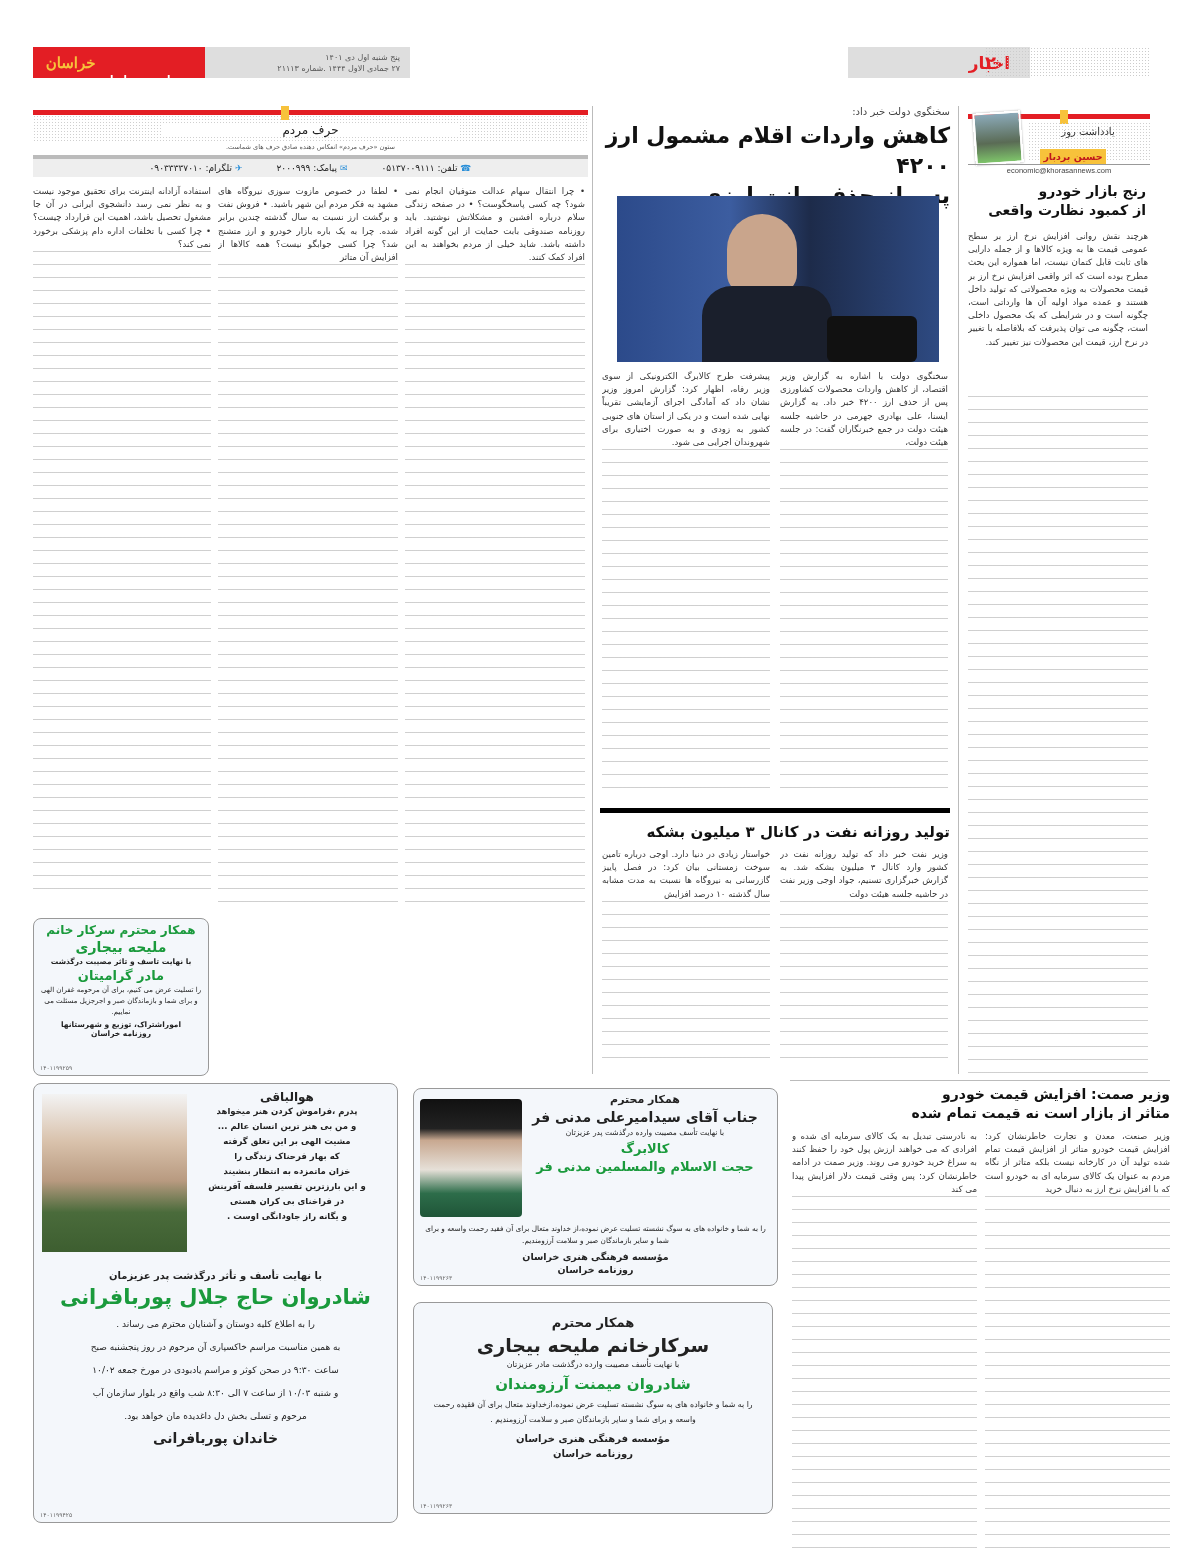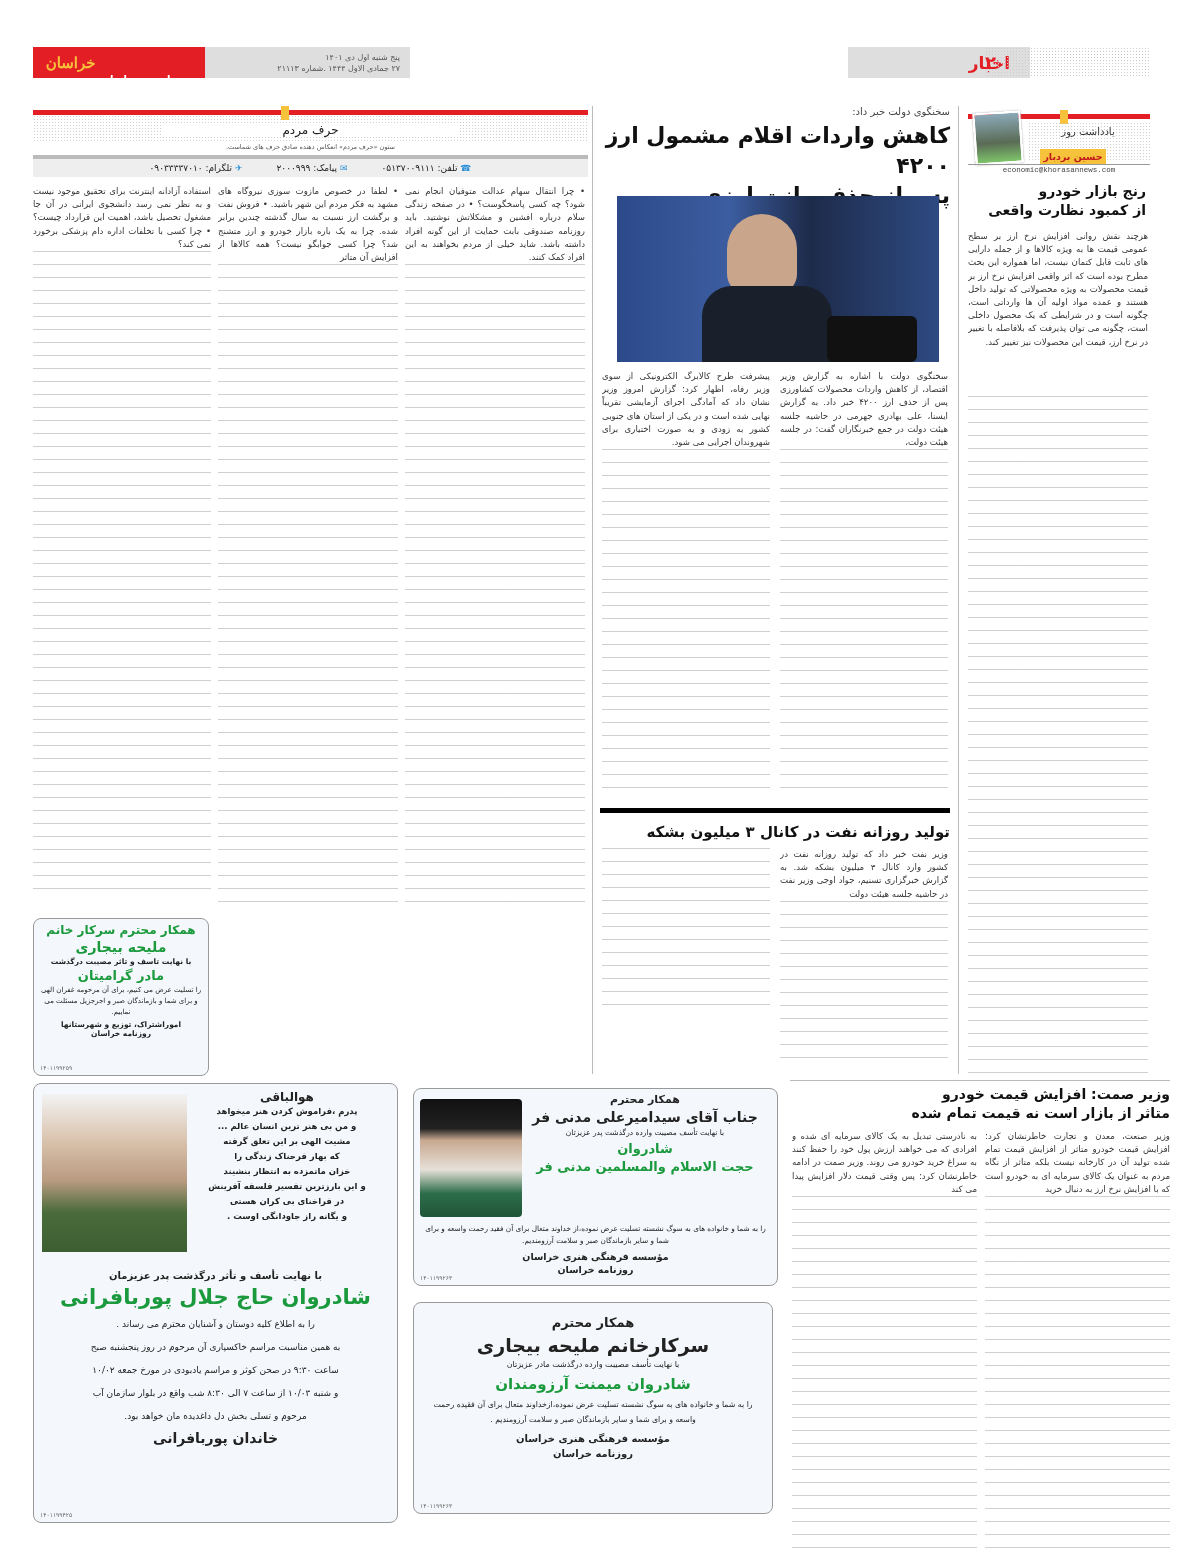--- a/index.html
+++ b/index.html
@@ -46,21 +46,21 @@
 </div>
 
 <div class="abs" style="left:968px; top:106px; width:182px; height:968px;">
   <div class="redbar" style="position:absolute; top:8px; left:0; right:0;"></div>
   <div style="position:absolute; top:4px; left:92px; width:8px; height:14px; background:#f7c23b;"></div>
   <div class="photo" style="position:absolute; top:6px; left:6px; width:48px; height:52px; background: linear-gradient(180deg,#8ba9b8,#5a6b55 60%,#7ec46a); transform: rotate(-4deg); border:2px solid #fff; box-shadow:0 0 2px #999;"></div>
   <div class="dotted" style="position:absolute; top:16px; left:60px; right:0; height:40px;"></div>
   <div style="position:absolute; top:20px; left:60px; right:2px; text-align:center; font-size:10px; color:#333;">یادداشت روز</div>
   <div style="position:absolute; top:43px; left:72px; width:66px; height:15px; background:#f7c23b; color:#c0161b; font-size:9.5px; font-weight:bold; text-align:center; line-height:15px;">حسین بردبار</div>
   <div style="position:absolute; top:58px; left:0; right:0; height:1px; background:#999;"></div>
-  <div style="position:absolute; top:60px; left:0; right:0; font-family:Liberation Mono, monospace; font-size:7.5px; color:#444; direction:ltr; text-align:center;">economic@khorasannews.com</div>
+  <div style="position:absolute; top:60px; left:0; right:0; font-family:Liberation Sans, sans-serif; font-size:7.5px; color:#444; direction:ltr; text-align:center;">economic@khorasannews.com</div>
   <h2 class="mid" style="position:absolute; top:76px; left:0; right:4px; text-align:right;">
     <span>رنج بازار خودرو</span><br>
     <span>از کمبود نظارت واقعی</span>
   </h2>
   <div class="txt" style="position:absolute; top:124px; left:0; right:2px; height:160px; overflow:hidden;">هرچند نقش روانی افزایش نرخ ارز بر سطح عمومی قیمت ها به ویژه کالاها و از جمله دارایی های ثابت قابل کتمان نیست، اما همواره این بحث مطرح بوده است که اثر واقعی افزایش نرخ ارز بر قیمت محصولات به ویژه محصولاتی که تولید داخل هستند و عمده مواد اولیه آن ها وارداتی است، چگونه است و در شرایطی که یک محصول داخلی است، چگونه می توان پذیرفت که بلافاصله با تغییر در نرخ ارز، قیمت این محصولات نیز تغییر کند.</div>
   <div style="position:absolute; top:290px; left:0; right:2px; bottom:0;">
       <span class="filler"></span>
     </div>
 </div>
 <div class="abs vline" style="left:958px; top:106px; height:968px;"></div>
@@ -87,20 +87,21 @@
 </div>
 
 <div class="abs" style="left:600px; top:808px; width:350px; border-top:5px solid #000000;">
   <h2 class="mid" style="font-size:15px; margin-top:10px; text-align:right;">تولید روزانه نفت در کانال ۳ میلیون بشکه</h2>
 </div>
 <div class="abs txt" style="left:780px; top:848px; width:168px; height:220px; overflow:hidden;">
   <span>وزیر نفت خبر داد که تولید روزانه نفت در کشور وارد کانال ۳ میلیون بشکه شد. به گزارش خبرگزاری تسنیم، جواد اوجی وزیر نفت در حاشیه جلسه هیئت دولت</span>
   <span class="filler" style="height:160px;"></span>
 </div>
 <div class="abs txt" style="left:602px; top:848px; width:168px; height:220px; overflow:hidden;">
+  <span>خواستار زیادی در دنیا دارد. اوجی درباره تامین سوخت زمستانی بیان کرد: در فصل پاییز گازرسانی به نیروگاه ها نسبت به مدت مشابه سال گذشته ۱۰ درصد افزایش</span>
   <span class="filler" style="height:160px;"></span>
 </div>
 
 <div class="abs" style="left:33px; top:106px; width:555px;">
   <div class="redbar" style="margin-top:4px;"></div>
   <div style="position:absolute; top:0; left:248px; width:8px; height:14px; background:#f7c23b;"></div>
   <div class="dotted" style="height:26px; text-align:center; padding-top:4px;">
     <span style="background:#fff; padding:0 120px; font-size:12px;">حرف مردم</span>
   </div>
   <div style="text-align:center; font-size:6.5px; color:#555; margin-top:2px;">ستون «حرف مردم» انعکاس دهنده صادق حرف های شماست.</div>
@@ -180,21 +181,21 @@
   </div>
   <span class="ad-code">۱۴۰۱۱۹۹۴۲۵</span>
 </div>
 
 <div class="abs ad" style="left:413px; top:1088px; width:365px; height:198px;">
   <div style="position:absolute; left:6px; top:10px; width:102px; height:118px; background: linear-gradient(180deg,#111 0%,#222 25%,#c8a890 35%,#e6e0d8 60%,#2d6d4a 80%,#1f5538 100%); border-radius:4px;"></div>
   <div style="position:absolute; right:12px; top:4px; width:240px; text-align:center;">
     <div class="bold" style="font-size:11px;">همکار محترم</div>
     <div class="bold" style="font-size:14px; margin-top:3px;">جناب آقای سیدامیرعلی مدنی فر</div>
     <div style="font-size:7.5px; margin-top:3px;">با نهایت تأسف مصیبت وارده درگذشت پدر عزیزتان</div>
-    <div class="green" style="font-size:13px; margin-top:4px;">شادروان</div>
+    <div class="green" style="font-size:13px; margin-top:4px;">کالابرگ</div>
     <div class="green" style="font-size:13px; margin-top:3px;">حجت الاسلام والمسلمین مدنی فر</div>
   </div>
   <div style="position:absolute; top:134px; left:6px; right:6px; font-size:7.3px; line-height:12px;">را به شما و خانواده های به سوگ نشسته تسلیت عرض نموده،از خداوند متعال برای آن فقید رحمت واسعه و برای شما و سایر بازماندگان صبر و سلامت آرزومندیم.</div>
   <div style="position:absolute; top:162px; left:0; right:0;">
     <div class="bold" style="font-size:9.5px;">مؤسسه فرهنگی هنری خراسان</div>
     <div class="bold" style="font-size:9.5px; margin-top:2px;">روزنامه خراسان</div>
   </div>
   <span class="ad-code">۱۴۰۱۱۹۹۲۶۳</span>
 </div>
 

